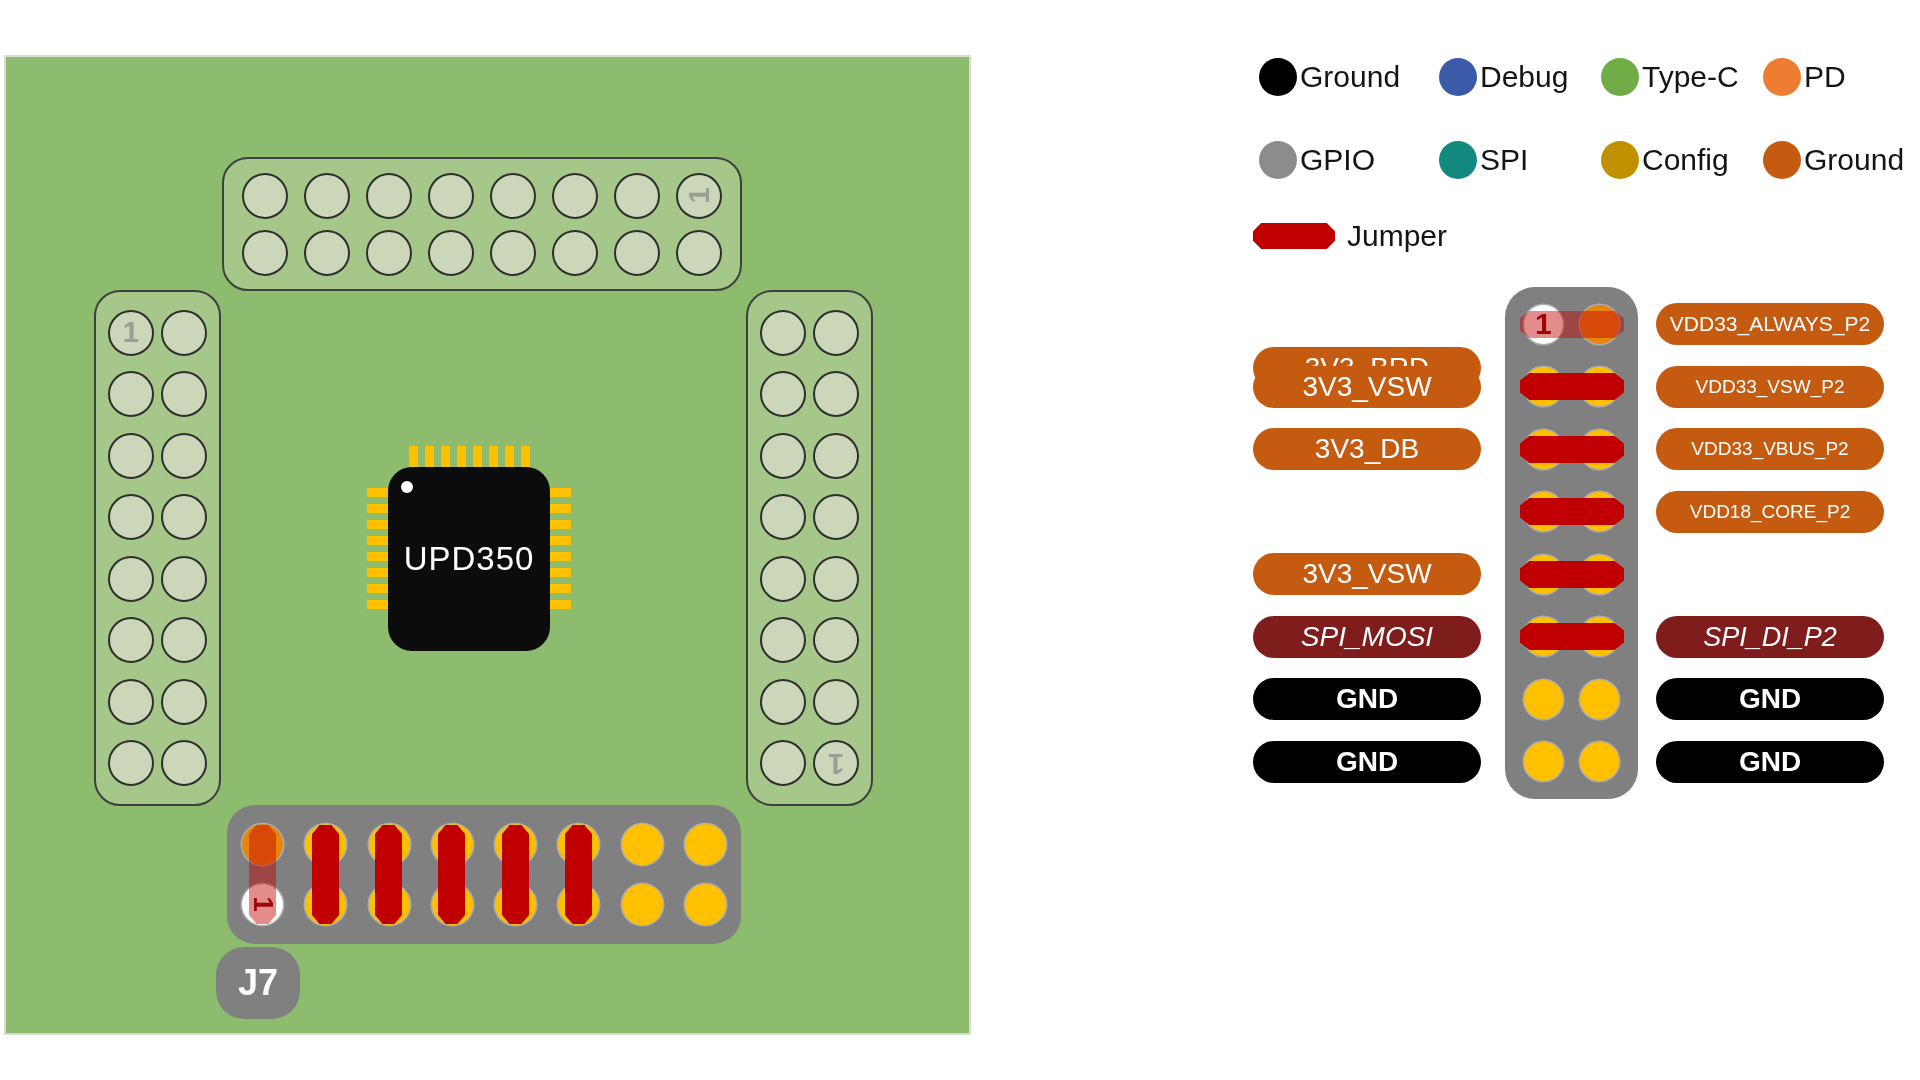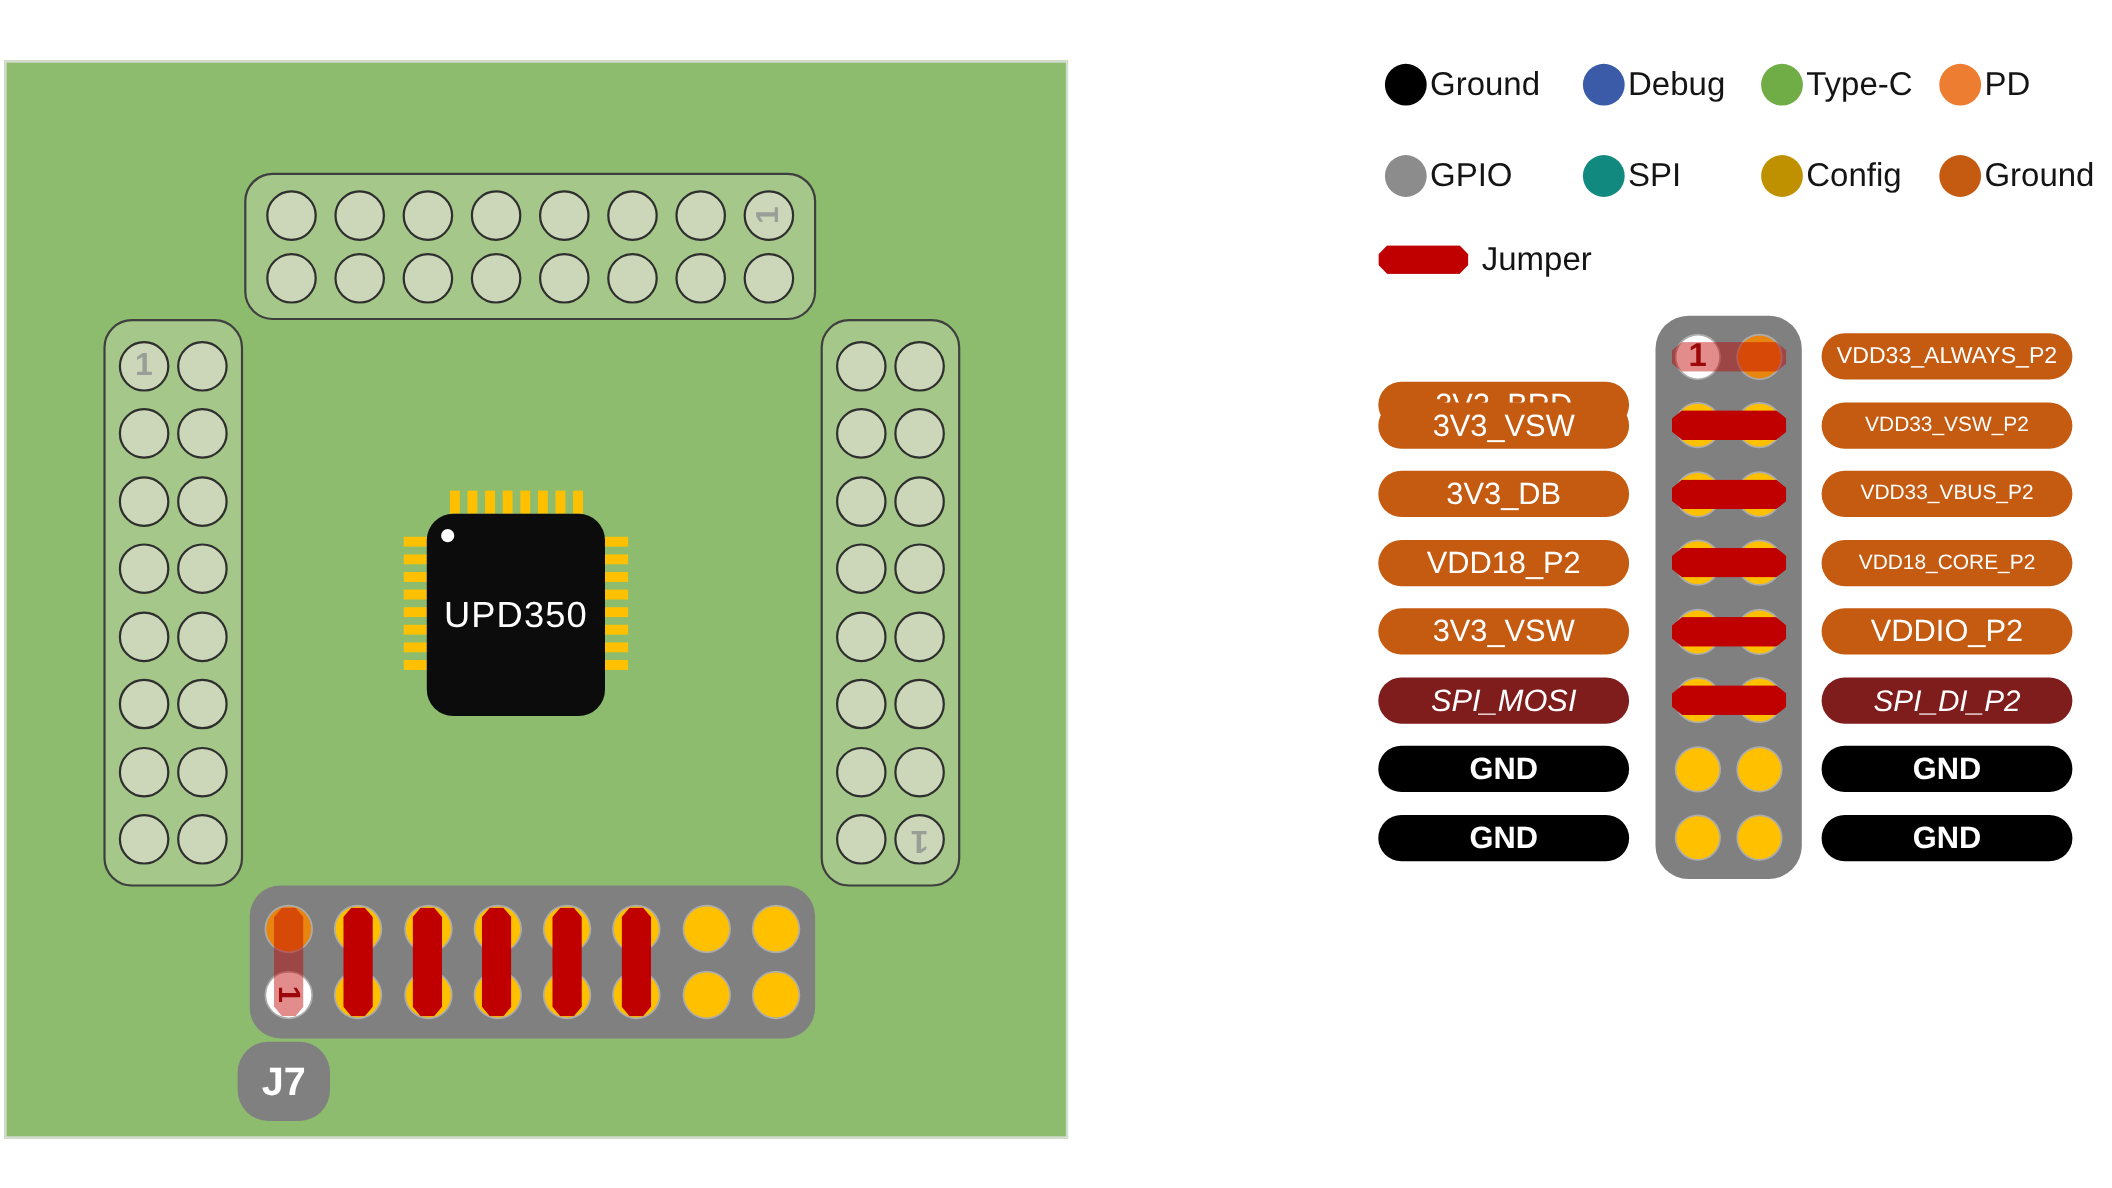--- a/index.html
+++ b/index.html
@@ -265,23 +265,20 @@
 
   <div class="pill colL" style="top:303px;margin-top:44px;" data-type="power">
       <span>3V3_BRD</span>
     </div>
   <div class="pill colL" style="top:366px;" data-type="power">
       <span>3V3_VSW</span>
     </div>
   <div class="pill colL" style="top:428px;" data-type="power">
       <span>3V3_DB</span>
     </div>
-  <div class="pill colL" style="top:491px;" data-type="power">
-      <span>VDD18_P2</span>
-    </div>
   <div class="pill colL" style="top:553px;" data-type="power">
       <span>3V3_VSW</span>
     </div>
   <div class="pill colL" style="top:616px;" data-type="spi">
       <span>SPI_MOSI</span>
     </div>
   <div class="pill colL" style="top:678px;" data-type="ground">
       <span>GND</span>
     </div>
   <div class="pill colL" style="top:741px;" data-type="ground">
@@ -320,23 +317,20 @@
     </div>
   <div class="pill colR sz-m" style="top:366px;" data-type="power">
       <span>VDD33_VSW_P2</span>
     </div>
   <div class="pill colR sz-m" style="top:428px;" data-type="power">
       <span>VDD33_VBUS_P2</span>
     </div>
   <div class="pill colR sz-m" style="top:491px;" data-type="power">
       <span>VDD18_CORE_P2</span>
     </div>
-  <div class="pill colR" style="top:553px;" data-type="power">
-      <span>VDDIO_P2</span>
-    </div>
   <div class="pill colR sz-l" style="top:616px;" data-type="spi">
       <span>SPI_DI_P2</span>
     </div>
   <div class="pill colR" style="top:678px;" data-type="ground">
       <span>GND</span>
     </div>
   <div class="pill colR" style="top:741px;" data-type="ground">
       <span>GND</span>
     </div>
 

